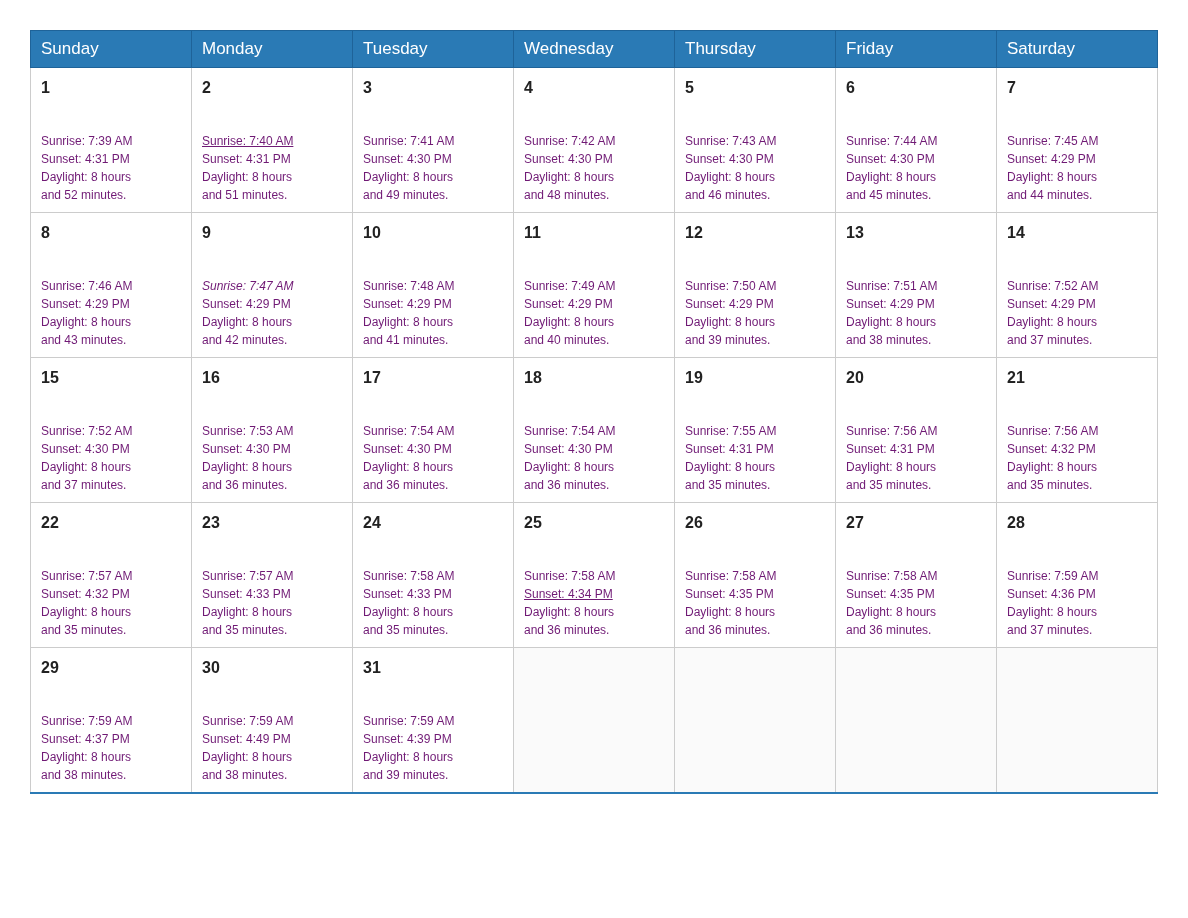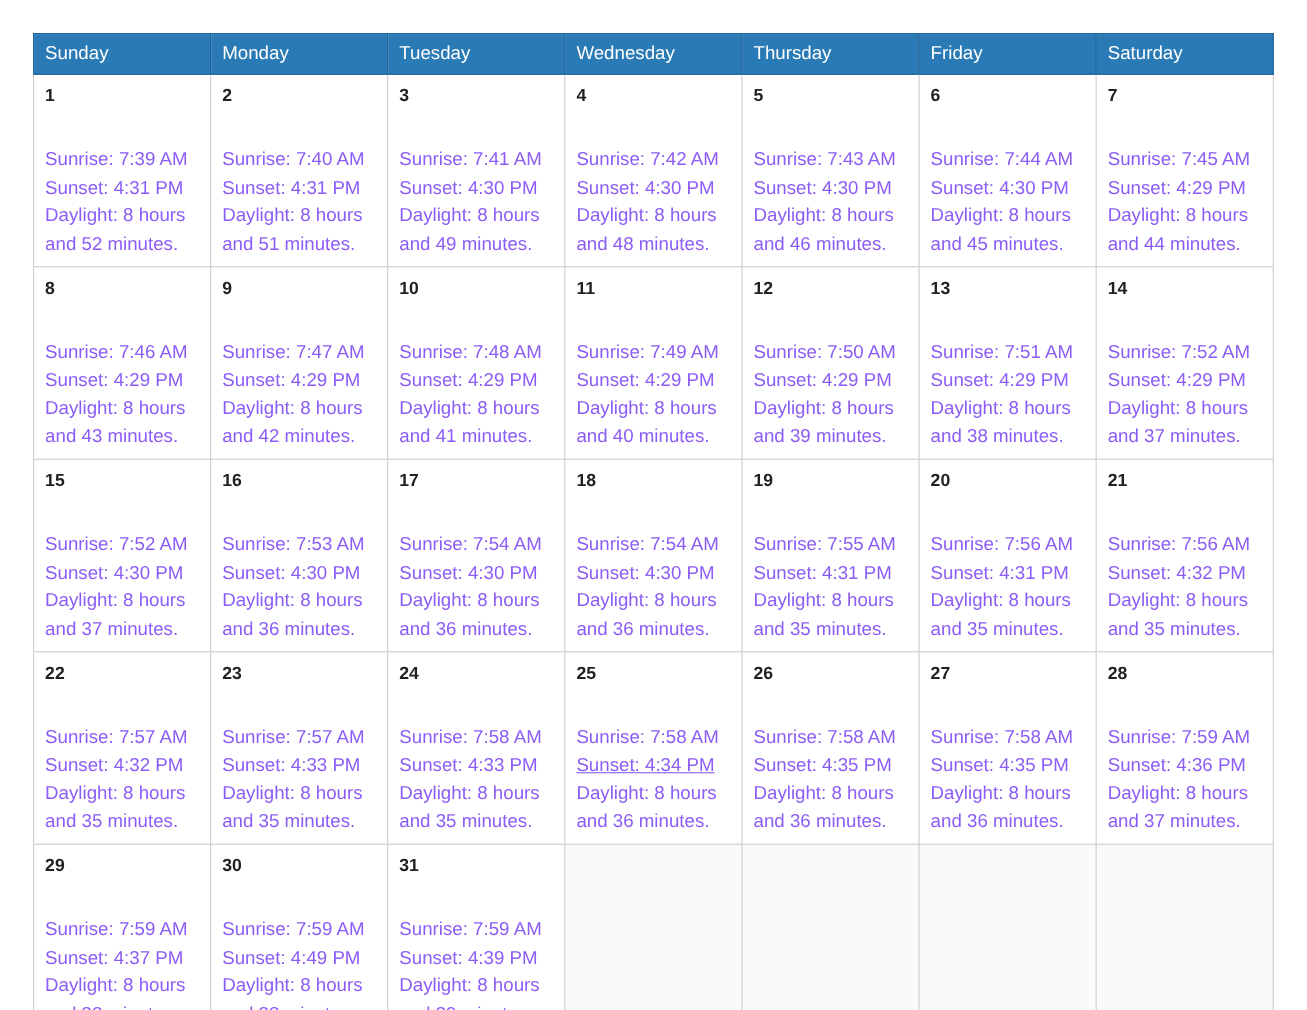--- a/index.html
+++ b/index.html
@@ -60,22 +60,22 @@
       min-height: 100px;
     }
     tbody tr td .day-number {
       font-size: 16px;
       font-weight: bold;
       color: #222;
       display: block;
       margin-bottom: 3px;
     }
     tbody tr td .day-info {
-      font-size: 17px;
-      color: #8b5cf6;
+      font-size: 12px;
+      color: #701a75;
       margin-top: 32px;
     }
     tbody tr:last-child td {
       border-bottom: 2px solid #2a7ab5;
     }
     tbody tr td:empty {
       background: #fafafa;
     }
   </style>
 </head>
@@ -103,21 +103,21 @@
           <div class="day-info">
             <span style="display: block;">Sunrise: 7:39 AM</span>
             <span style="display: block;">Sunset: 4:31 PM</span>
             <span style="display: block;">Daylight: 8 hours</span>
             <span style="display: block;">and 52 minutes.</span>
           </div>
         </td>
         <td>
           <span class="day-number">2</span>
           <div class="day-info">
-            <span style="display: block;">Sunrise: 7:40 AM</span>
+            <span style="display: block; text-decoration: underline;">Sunrise: 7:40 AM</span>
             <span style="display: block;">Sunset: 4:31 PM</span>
             <span style="display: block;">Daylight: 8 hours</span>
             <span style="display: block;">and 51 minutes.</span>
           </div>
         </td>
         <td>
           <span class="day-number">3</span>
           <div class="day-info">
             <span style="display: block;">Sunrise: 7:41 AM</span>
             <span style="display: block;">Sunset: 4:30 PM</span>
@@ -168,21 +168,21 @@
           <div class="day-info">
             <span style="display: block;">Sunrise: 7:46 AM</span>
             <span style="display: block;">Sunset: 4:29 PM</span>
             <span style="display: block;">Daylight: 8 hours</span>
             <span style="display: block;">and 43 minutes.</span>
           </div>
         </td>
         <td>
           <span class="day-number">9</span>
           <div class="day-info">
-            <span style="display: block;">Sunrise: 7:47 AM</span>
+            <span style="display: block; font-style: italic;">Sunrise: 7:47 AM</span>
             <span style="display: block;">Sunset: 4:29 PM</span>
             <span style="display: block;">Daylight: 8 hours</span>
             <span style="display: block;">and 42 minutes.</span>
           </div>
         </td>
         <td>
           <span class="day-number">10</span>
           <div class="day-info">
             <span style="display: block;">Sunrise: 7:48 AM</span>
             <span style="display: block;">Sunset: 4:29 PM</span>

